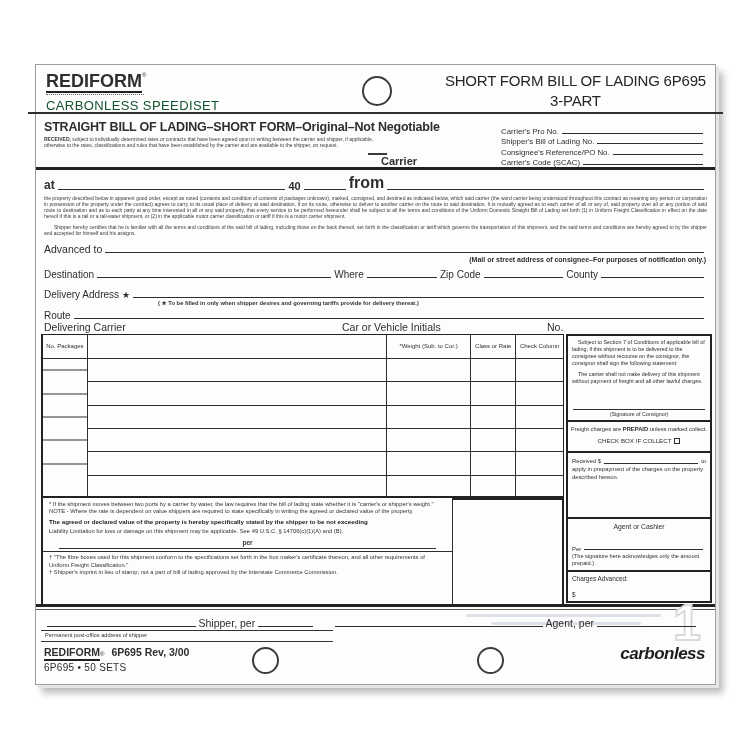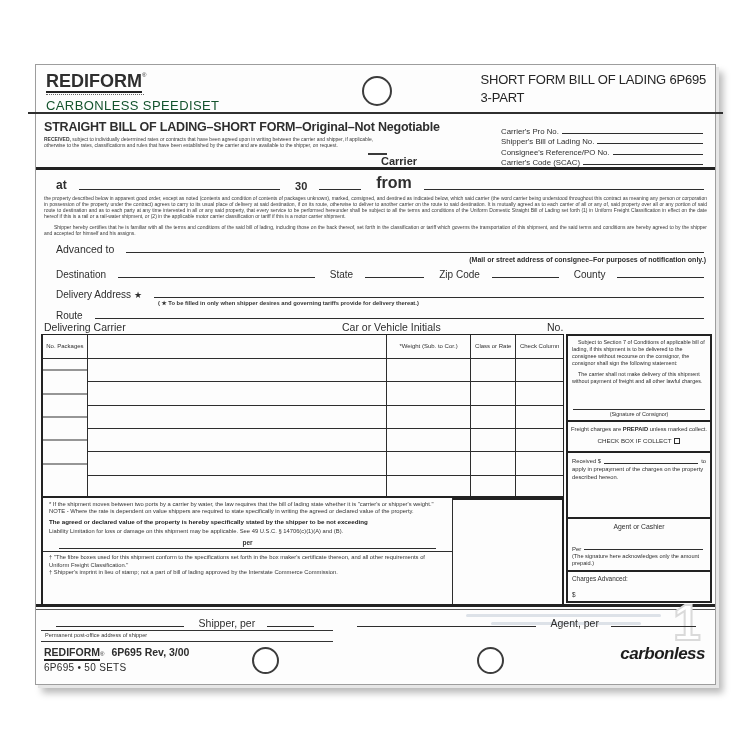--- a/index.html
+++ b/index.html
@@ -9,31 +9,31 @@
     font-family:"Liberation Sans", sans-serif; color:#2e2e2e;
   }
   .sheet {
     position:absolute; left:35px; top:64px; width:681px; height:621px;
     background:#fdfdfd; border:1px solid #9d9d9d;
     box-shadow: 3px 3px 0 #e6e6e6, 7px 8px 7px rgba(0,0,0,.28);
   }
   .abs { position:absolute; }
   
   .frow { position:absolute; display:flex; align-items:flex-end; }
-  .frow > span { white-space:nowrap;margin-left:12px; }
+  .frow > span { white-space:nowrap; }
   .bl { flex:1; border-bottom:1px solid #2e2e2e; height:2px; margin:0 3px 2px 3px; }
   .bl.fixed { flex:none; }
   
   .logo-name { display:inline-block; font-weight:bold; font-size:18px; letter-spacing:0;
     border-bottom:2.5px solid #222; padding-bottom:1px; line-height:1; }
   .logo-reg { font-size:6px; vertical-align:top; }
   .logo-dots { width:98px; border-bottom:1px dotted #666; margin-top:1px; }
   .logo-sub { font-size:13px; letter-spacing:.4px; margin-top:3px; color:#14532d; }
   .punch { border:2px solid #3c3c3c; border-radius:50%; background:#fff; }
-  .head-title { right:9px; top:6px; text-align:left; font-size:13px; letter-spacing:-.2px; line-height:1.35; color:#262626; }
+  .head-title { right:9px; top:6px; text-align:center; font-size:15px; letter-spacing:-.2px; line-height:1.35; color:#262626; }
   .head-rule { left:-8px; right:-8px; top:47px; height:1.5px; background:#2f2f2f; }
   .bol-title { left:8px; top:55px; font-size:12.5px; font-weight:bold; letter-spacing:-.2px; }
   .received { left:8px; top:71px; width:338px; font-size:5px; line-height:1.22; color:#3a3a3a; }
   .carrier-label { left:345px; top:90px; font-size:11px; font-weight:bold;text-align:right; }
   .ref-fields { left:465px; top:60px; right:9px; }
   .ref-row { display:flex; align-items:flex-end; height:10.5px; font-size:7.8px; }
   .thick-a { left:0; right:0; top:102px; height:2.5px; background:#222; }
   
   .legal { left:8px; right:8px; font-size:5px; line-height:1.2; text-align:justify; color:#3a3a3a; }
   .lab10 { font-size:10px; } .lab105 { font-size:10.5px; } .bold { font-weight:bold; }
@@ -143,39 +143,39 @@
         <span>Carrier's Code (SCAC)</span>
         <span class="bl"></span>
       </div>
   </div>
 
   <div class="abs thick-a"></div>
 
   <div class="frow" style="left:8px; right:8px; top:113px; height:14px;">
     <span class="bold" style="font-size:12px;">at</span>
     <span class="bl" style="flex:2.3;"></span>
-    <span class="bold" style="font-size:11px;">30</span>
+    <span class="bold" style="font-size:11px;">40</span>
     <span class="bl fixed" style="width:42px;"></span>
     <span class="bold" style="font-size:16px;">from</span>
     <span class="bl" style="flex:3.2;"></span>
   </div>
 
   <div class="abs legal" style="top:130px;">the property described below in apparent good order, except as noted (contents and condition of contents of packages unknown), marked, consigned, and destined as indicated below, which said carrier (the word carrier being understood throughout this contract as meaning any person or corporation in possession of the property under the contract) agrees to carry to its usual place of delivery at said destination, if on its route, otherwise to deliver to another carrier on the route to said destination. It is mutually agreed as to each carrier of all or any of, said property over all or any portion of said route to destination and as to each party at any time interested in all or any said property, that every service to be performed hereunder shall be subject to all the  terms and conditions of the Uniform Domestic Straight Bill of Lading set forth (1) in Uniform Freight Classification in effect on the date hereof if this is a rail or a rail-water shipment, or (2) in the applicable motor carrier classification or tariff if this is a motor carrier shipment.</div>
   <div class="abs legal" style="top:159px; text-indent:10px;">Shipper hereby certifies that he is familiar with all the terms and conditions of the said bill of lading, including those on the back thereof, set forth in the classification or tariff which governs the transportation of this shipment, and the said terms and conditions are hereby agreed to by the shipper and accepted for himself and his assigns.</div>
 
   <div class="frow" style="left:8px; right:8px; top:177px; height:13px;">
     <span class="lab105">Advanced to</span>
     <span class="bl"></span>
   </div>
   <div class="abs mail-note">(Mail or street address of consignee–For purposes of notification only.)</div>
 
   <div class="frow" style="left:8px; right:8px; top:202px; height:13px;">
     <span class="lab10">Destination</span>
     <span class="bl" style="flex:5;"></span>
-    <span class="lab10">State</span>
+    <span class="lab10">Where</span>
     <span class="bl" style="flex:1.5;"></span>
     <span class="lab10">Zip Code</span>
     <span class="bl" style="flex:1.7;"></span>
     <span class="lab10">County</span>
     <span class="bl" style="flex:2.2;"></span>
   </div>
 
   <div class="frow" style="left:8px; right:8px; top:222px; height:13px;">
     <span class="lab10">Delivery Address</span>
     <span style="font-size:9px; margin-left:3px;">★</span>

